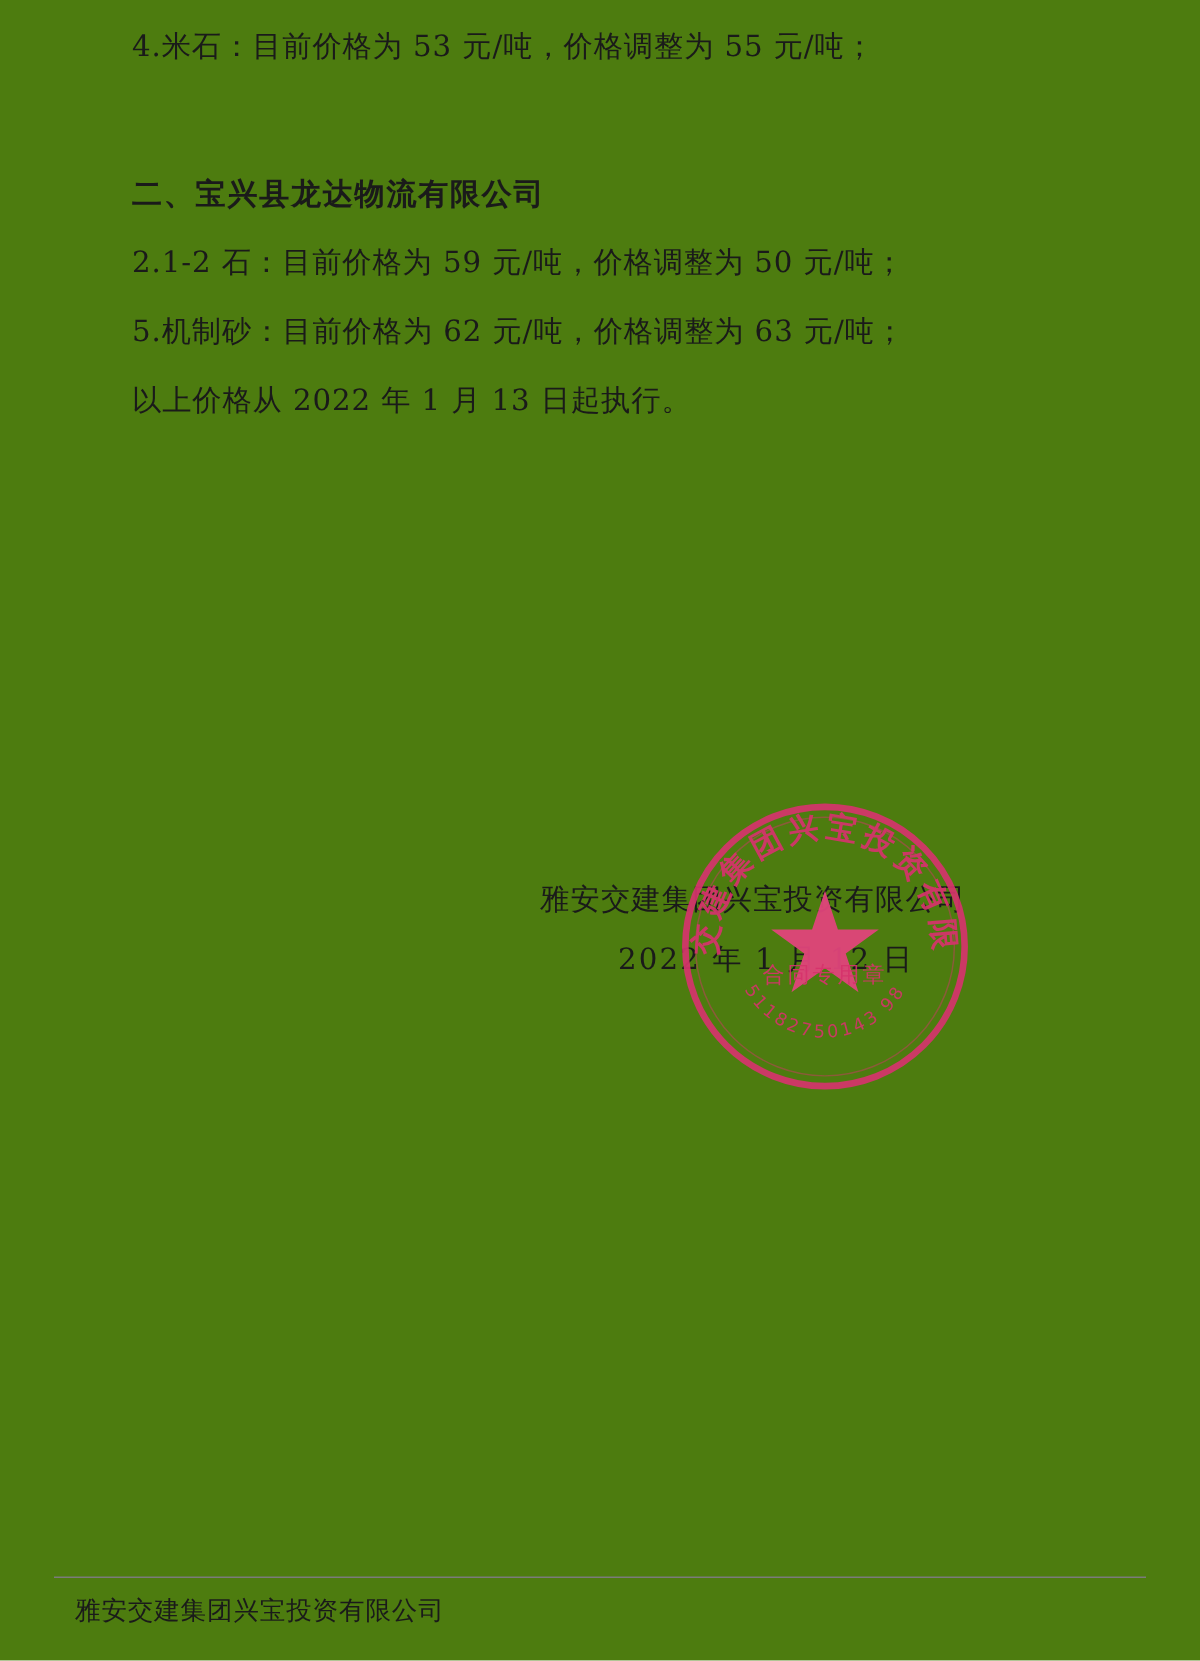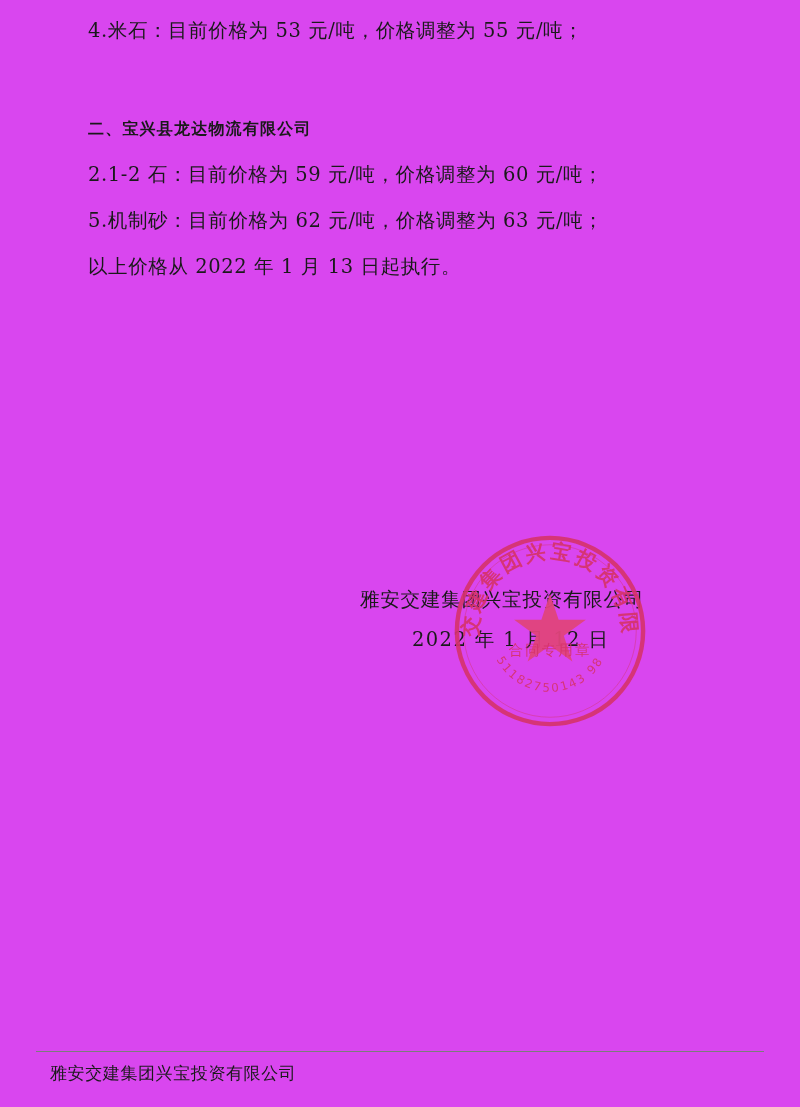--- a/index.html
+++ b/index.html
@@ -5,21 +5,21 @@
   html, body {
     margin: 0;
     padding: 0;
     background: #ffffff;
   }
   .page {
     position: relative;
     width: 800px;
     height: 1107px;
     margin: 0 auto;
-    background: #d946ef;
+    background: #4d7c0f;
     font-family: "DejaVu Serif", serif;
     color: #1a1a1a;
     overflow: hidden;
   }
 
   .content {
     position: absolute;
     left: 88px;
     top: 0;
     width: 630px;
@@ -32,21 +32,21 @@
     white-space: nowrap;
   }
 
   .line-top {
     padding-top: 8px;
   }
 
   .section-heading {
     font-family: "DejaVu Sans", sans-serif;
     font-weight: bold;
-    font-size: 16px;
+    font-size: 20px;
     line-height: 46px;
     letter-spacing: 1.2px;
     margin-top: 52px;
     white-space: nowrap;
   }
 
   .signature-block {
     position: absolute;
     left: 360px;
     top: 580px;
@@ -103,21 +103,21 @@
 <body>
 
 <div class="page">
 
   <div class="content">
 
     <div class="line line-top">4.米石：目前价格为 53 元/吨，价格调整为 55 元/吨；</div>
 
     <div class="section-heading">二、宝兴县龙达物流有限公司</div>
 
-    <div class="line">2.1-2 石：目前价格为 59 元/吨，价格调整为 60 元/吨；</div>
+    <div class="line">2.1-2 石：目前价格为 59 元/吨，价格调整为 50 元/吨；</div>
     <div class="line">5.机制砂：目前价格为 62 元/吨，价格调整为 63 元/吨；</div>
 
     <div class="line">以上价格从 2022 年 1 月 13 日起执行。</div>
   </div>
 
   <div class="signature-block">
     <div class="sig-company">雅安交建集团兴宝投资有限公司</div>
     <div class="sig-date">2022 年 1 月 12 日</div>
   </div>
 

